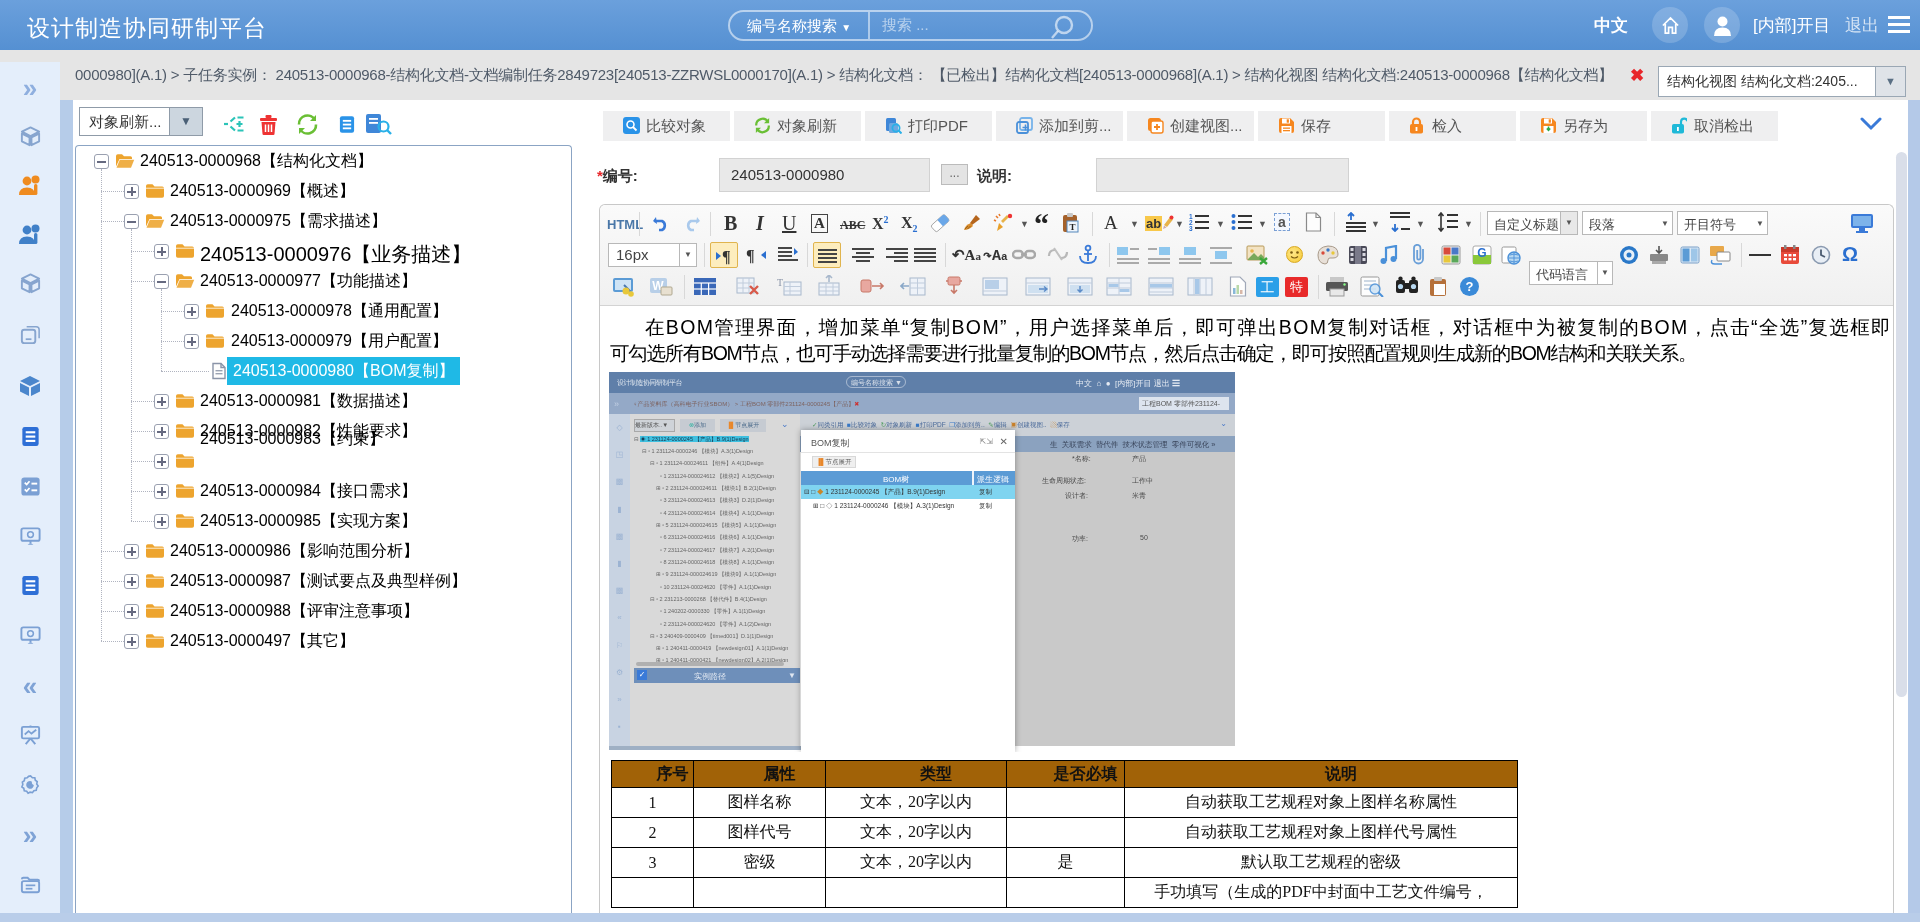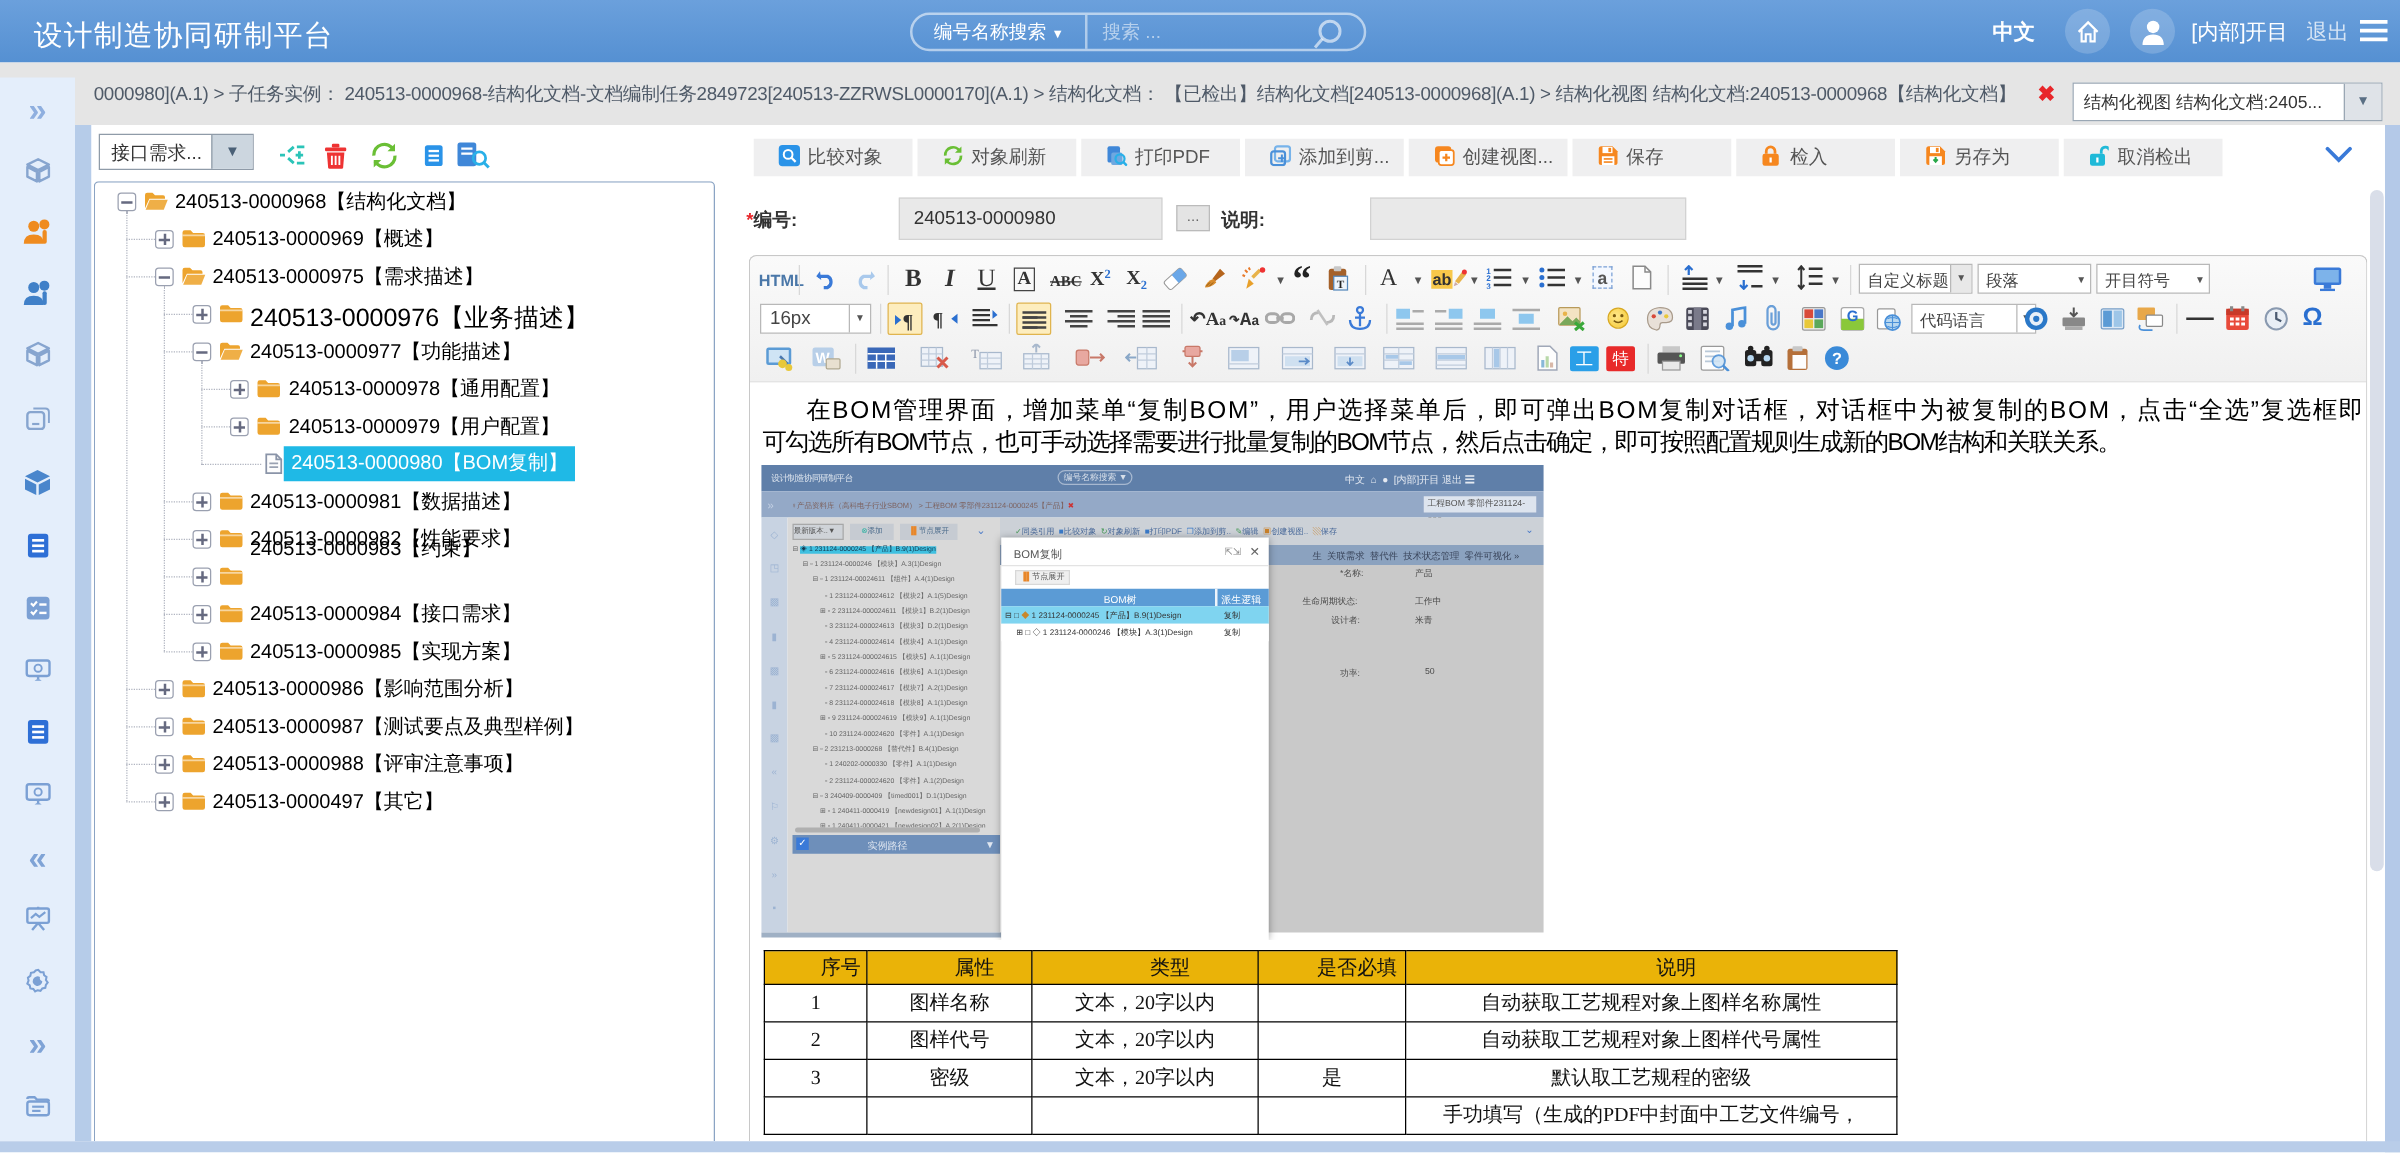--- a/index.html
+++ b/index.html
@@ -56,21 +56,21 @@
 #edbox { left:599px; top:204px; width:1295px; height:709px; border:1px solid #c8c8c8; border-bottom:none; border-radius:6px 6px 0 0; background:#fff; }
 #edtool { left:0; top:0; width:1293px; height:101px; background:linear-gradient(#fafafa,#f0f0f0); border-bottom:1px solid #d3d3d3; border-radius:6px 6px 0 0; }
 .ti { position:absolute; font-size:15px; color:#333; }
 .tsep { position:absolute; width:1px; height:24px; background:#d8d8d8; }
 .tsel { position:absolute; background:#fff; border:1px solid #b8b8b8; font-size:13px; color:#444; height:24px; }
 .hl { background:#fdedbe; border:1px solid #e0b44e; border-radius:2px; }
 
 
 #dtable { border-collapse:collapse; font-family:"Liberation Serif",serif; font-size:16px; color:#111; }
 #dtable td { border:1px solid #000; text-align:center; height:30px; padding:0; }
-#dtable tr.hd td { background:#eab308; height:27px; font-weight:normal;padding-left:40px; }
+#dtable tr.hd td { background:#a16207; height:27px; font-weight:bold;padding-left:40px; }
 
 
 #vscroll { left:1894px; top:100px; width:14px; height:813px; background:#fff; }
 #vthumb { left:2px; top:52px; width:11px; height:545px; background:#d9dee9; border-radius:6px; }
 #vblue { left:1908px; top:100px; width:12px; height:822px; background:#b4c9e8; }
 #bstrip { left:0; top:913px; width:1920px; height:9px; background:#b9cde9; }
 </style>
 </head>
 <body>
 
@@ -225,21 +225,21 @@
     <use href="#gear"></use>
   </svg>
 <div class="sic abs" style="top:820px;font-size:26px;font-weight:bold">»</div>
 <svg class="abs" style="left:19px;top:873px;color:#7ba0d4" width="23" height="23">
     <use href="#flddoc"></use>
   </svg>
 
 <div id="treepanel">
 
   <div id="verbox" class="abs">
-      <div class="lbl abs">接口需求...</div>
+      <div class="lbl abs">对象刷新...</div>
       <div class="btn abs">▼</div>
     </div>
   <svg class="abs" style="left:223px;top:113px" width="22" height="22" viewBox="0 0 22 22">
       <g stroke="#2bc4b8" stroke-width="2.2" fill="none">
         <path d="M1 11 H5"></path>
         <path d="M7.5 8.5 L12 4.5 M7.5 13.5 L12 17.5"></path>
         <path d="M14.5 4.5 H20.5 M14.5 17.5 H20.5"></path>
         <path d="M16.5 8 V14 M13.5 11 H19.5"></path>
       </g>
     </svg>
@@ -749,21 +749,21 @@
     <svg class="abs" style="left:872px;top:40px" width="20" height="20" viewBox="0 0 20 20">
         <rect x="1" y="1" width="18" height="18" rx="2" fill="#fff" stroke="#aaa"></rect>
         <rect x="1" y="10" width="18" height="9" fill="#8ac83a"></rect>
         <text x="10" y="12" font-size="12" font-weight="bold" fill="#2a6fd0" text-anchor="middle">G</text>
       </svg>
     <svg class="abs" style="left:901px;top:40px" width="20" height="20" viewBox="0 0 20 20">
         <rect x="1" y="2" width="14" height="16" rx="1.5" fill="#fff" stroke="#999"></rect>
         <circle cx="13" cy="13" r="6" fill="#b8d8f0" stroke="#4a90d9" stroke-width="1.4"></circle>
         <path d="M7.5 13 H18.5 M13 7.5 V18.5 M9 10 Q13 8 17 10 M9 16 Q13 18 17 16" stroke="#4a90d9" stroke-width=".9" fill="none"></path>
       </svg>
-    <div class="tsel" style="left:929px;top:38px;width:100px">
+    <div class="tsel" style="left:929px;top:56px;width:84px">
         <span style="position:absolute;left:6px;top:4px">代码语言</span>
         <span style="position:absolute;right:0;top:0;width:15px;height:22px;border-left:1px solid #b8b8b8;text-align:center;line-height:22px;font-size:8px;color:#555">▼</span>
       </div>
     <svg class="abs" style="left:1019px;top:40px" width="20" height="20" viewBox="0 0 20 20">
         <circle cx="10" cy="10" r="9" fill="#2a78c8"></circle>
         <circle cx="10" cy="10" r="5.5" fill="#e8f0f8"></circle>
         <circle cx="10" cy="10" r="2.5" fill="#2a78c8"></circle>
       </svg>
     <svg class="abs" style="left:1049px;top:40px" width="20" height="20" viewBox="0 0 20 20">
         <path d="M10 1 V8 M7 5 L10 8 L13 5" stroke="#555" stroke-width="1.6" fill="none"></path>

